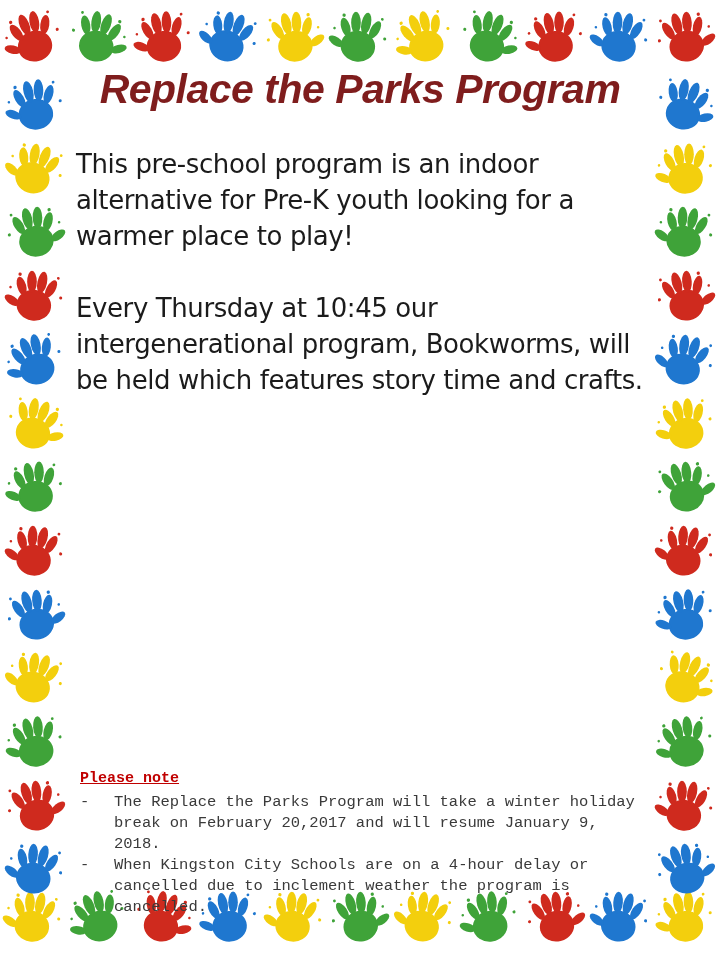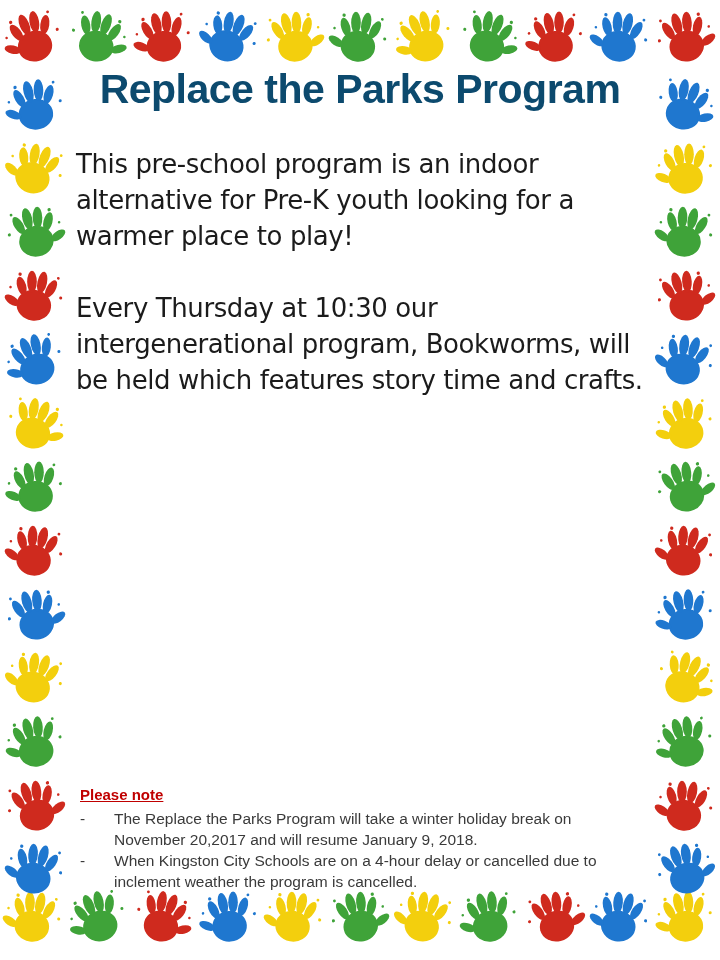--- a/index.html
+++ b/index.html
@@ -47,23 +47,22 @@
   }
   .body-text p { margin: 0 8px 36px 0; }
   .body-text sup { font-size: 60%; vertical-align: super; line-height: 0; }
 
   
   .note {
     position: absolute;
     top: 770px;
     left: 80px;
     width: 565px;
-    font-family: Liberation Sans, sans-serif;
+    font-family: Liberation Mono, monospace;
     color: #3a3a3a;
-    margin-top: 16px;
   }
   .note-heading {
     font-size: 15px;
     font-weight: 700;
     text-decoration: underline;
     color: #c00000;
     margin-bottom: 5px;
   }
   .note-item { display: flex; font-size: 15.5px; line-height: 21px; }
   .note-dash { width: 34px; flex: 0 0 34px; }
@@ -229,32 +228,32 @@
         <use href="#handprint" xlink:href="#handprint"></use>
       </svg>
       <svg class="hand" viewBox="0 0 100 100" fill="#cf2a1e" style="left: 653px; top: 774.7px; transform: rotate(8deg);">
         <use href="#handprint" xlink:href="#handprint"></use>
       </svg>
       <svg class="hand" viewBox="0 0 100 100" fill="#1f77cf" style="left: 653px; top: 838.4px; transform: rotate(-16deg) scaleX(-1);">
         <use href="#handprint" xlink:href="#handprint"></use>
       </svg>
     </div>
 
-  <h1 class="title" style="color: #0c4a6e;">Replace the Parks Program</h1>
+  <h1 class="title" style="color: #7f1d1d; font-style: italic;">Replace the Parks Program</h1>
 
   <div class="body-text">
     <p>This pre-school program is an indoor alternative for Pre-K youth looking for a warmer place to play!</p>
-    <p>Every Thursday at 10:30 our intergenerational program, Bookworms, will be held which features story time and crafts.</p>
+    <p>Every Thursday at 10:45 our intergenerational program, Bookworms, will be held which features story time and crafts.</p>
   </div>
 
   <div class="note">
     <div class="note-heading" style="color: rgb(192, 0, 0);">Please note</div>
     <div class="note-item">
       <span class="note-dash">-</span>
-      <span class="note-text">The Replace the Parks Program will take a winter holiday break on November 20,2017 and will resume January 9, 2018.</span>
+      <span class="note-text">The Replace the Parks Program will take a winter holiday break on February 20,2017 and will resume January 9, 2018.</span>
     </div>
     <div class="note-item">
       <span class="note-dash">-</span>
       <span class="note-text">When Kingston City Schools are on a 4-hour delay or cancelled due to inclement weather the program is cancelled.</span>
     </div>
   </div>
 
 </div>
 
 </body></html>

